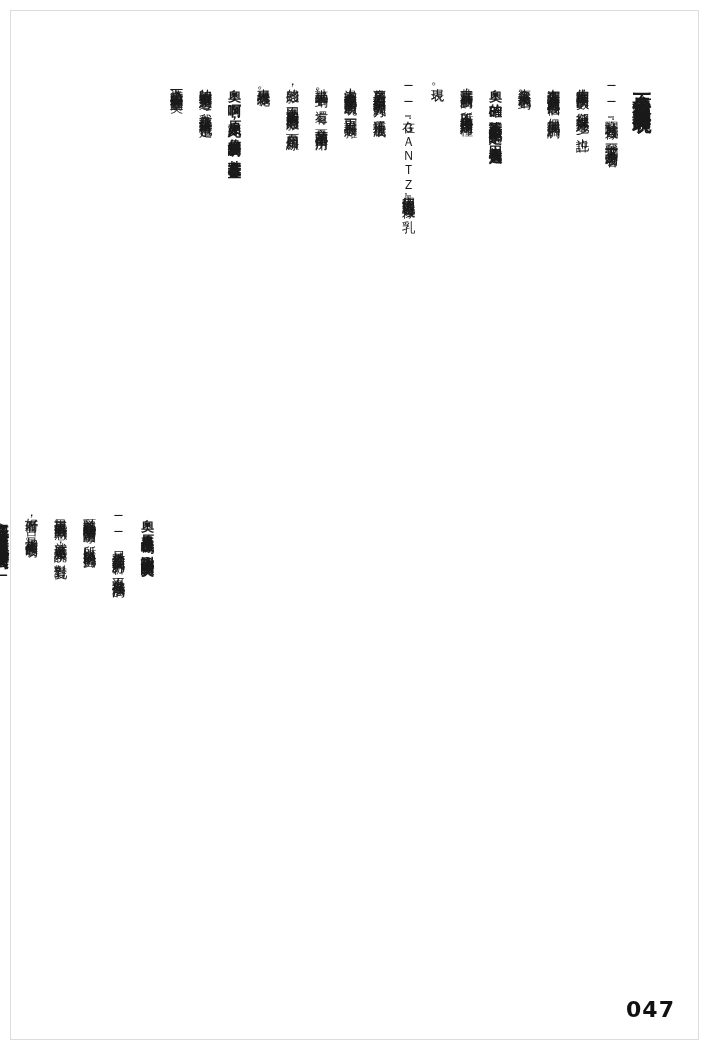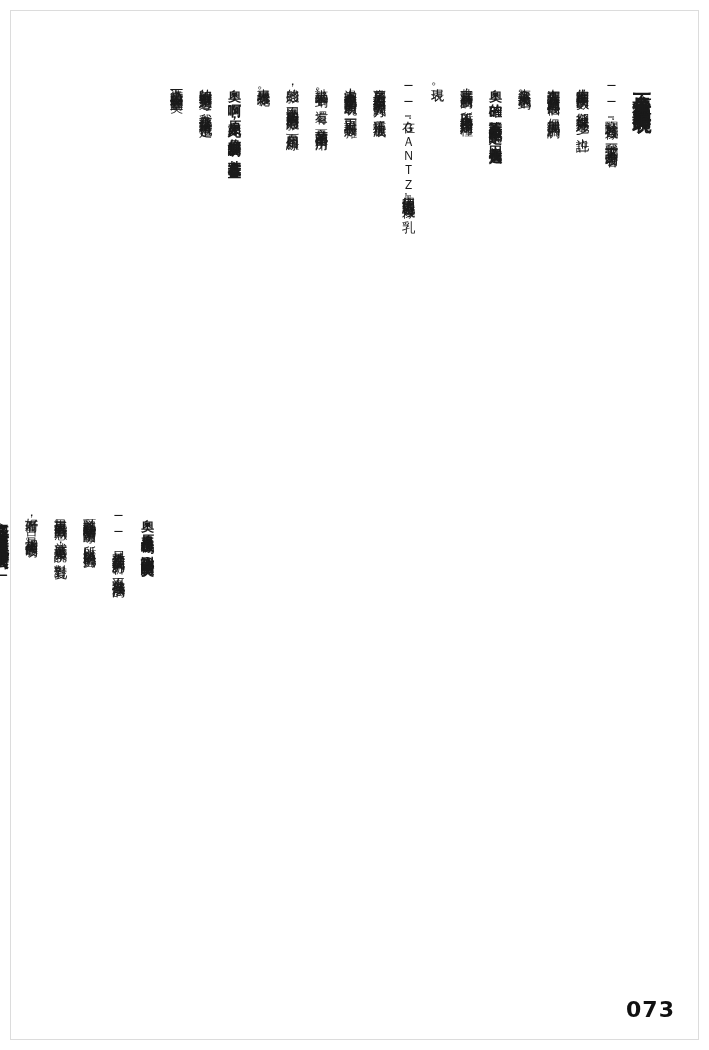--- a/index.html
+++ b/index.html
@@ -184,14 +184,14 @@
     <div class="colwrap lower" style="padding-top:430px;">
       <div class="col short">好者而言，是相當偉大的發明。</div>
     </div>
 
     <div class="colwrap lower" style="padding-top:430px;">
       <div class="col heading2 short">在峰不二子身上領會「原來乳房可以畫得這麼大啊！」</div>
     </div>
 
   </div>
 
-  <div class="page-number">073</div>
+  <div class="page-number">047</div>
 </div>
 
 </body></html>

